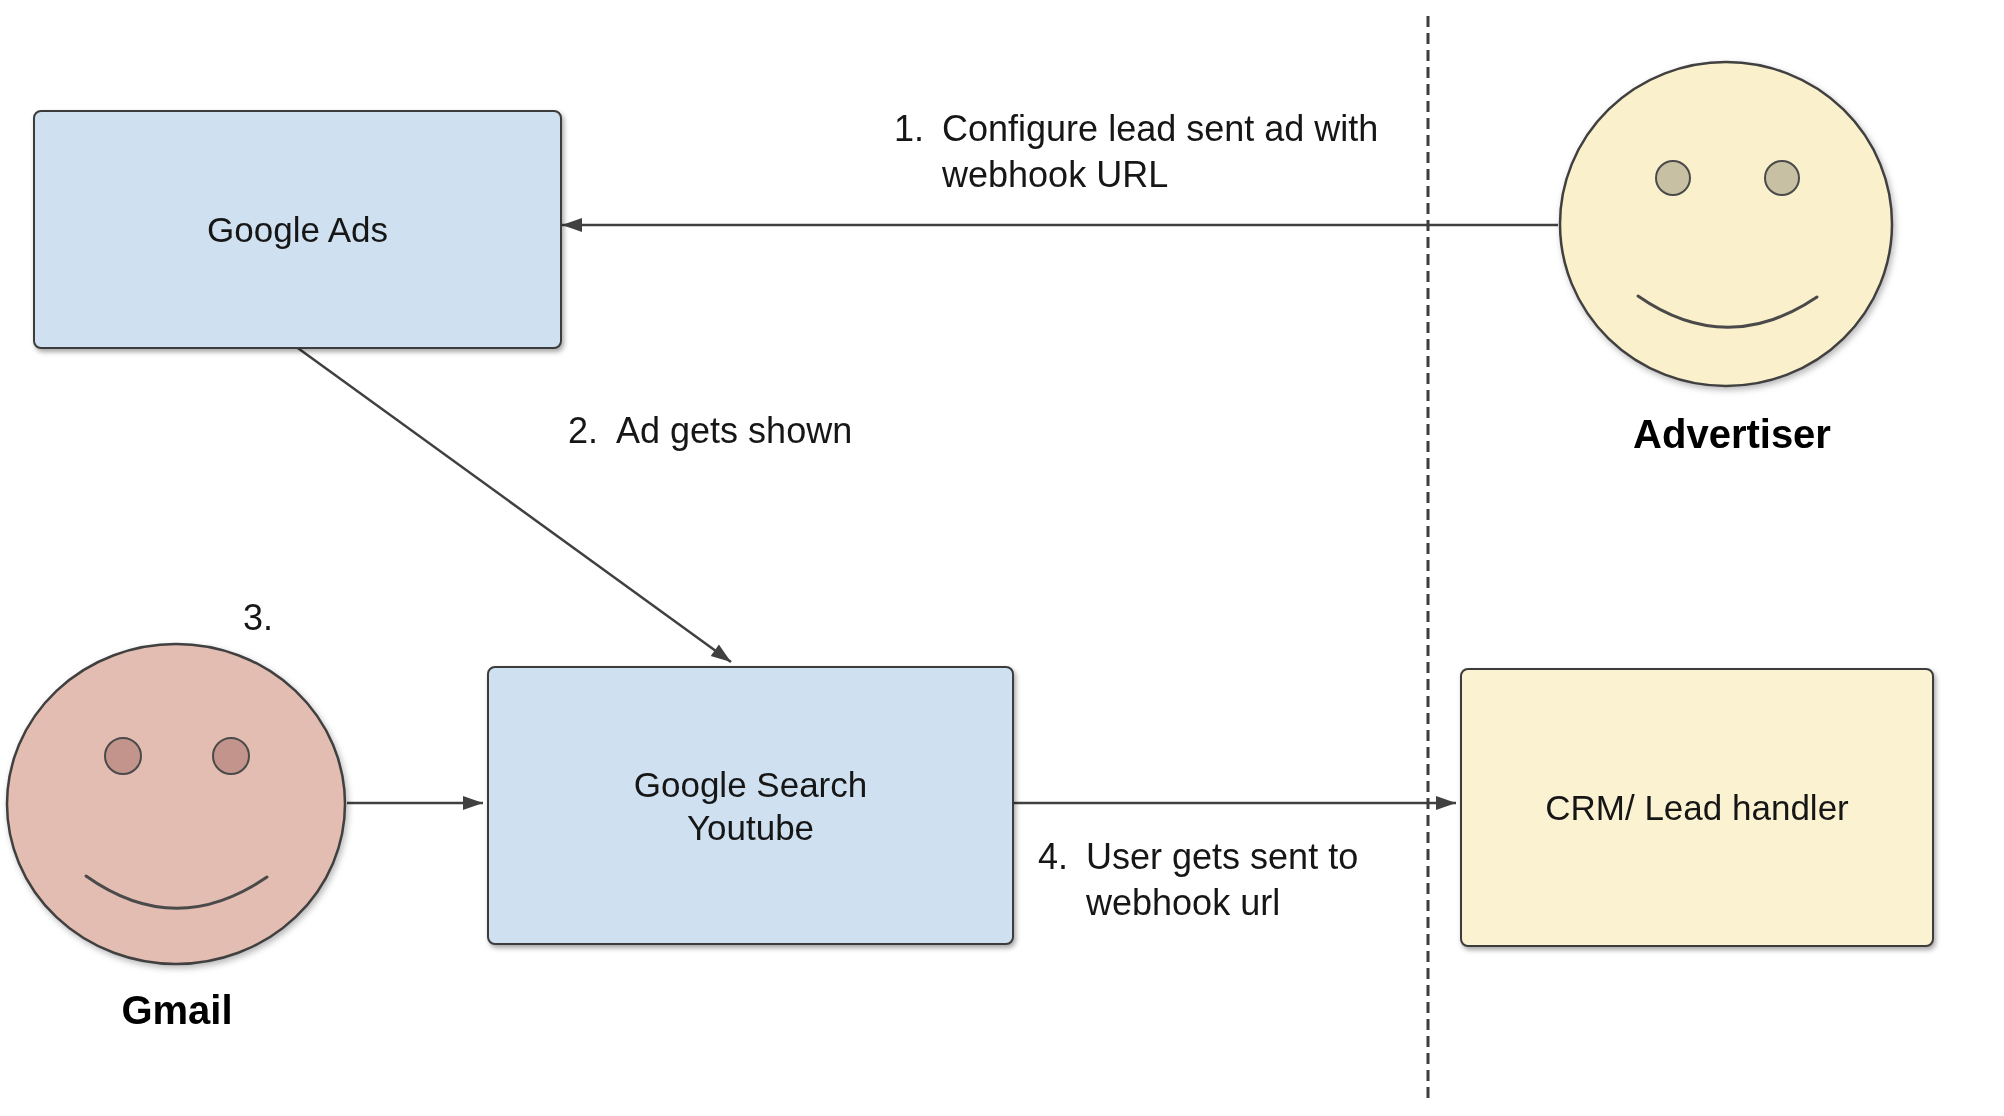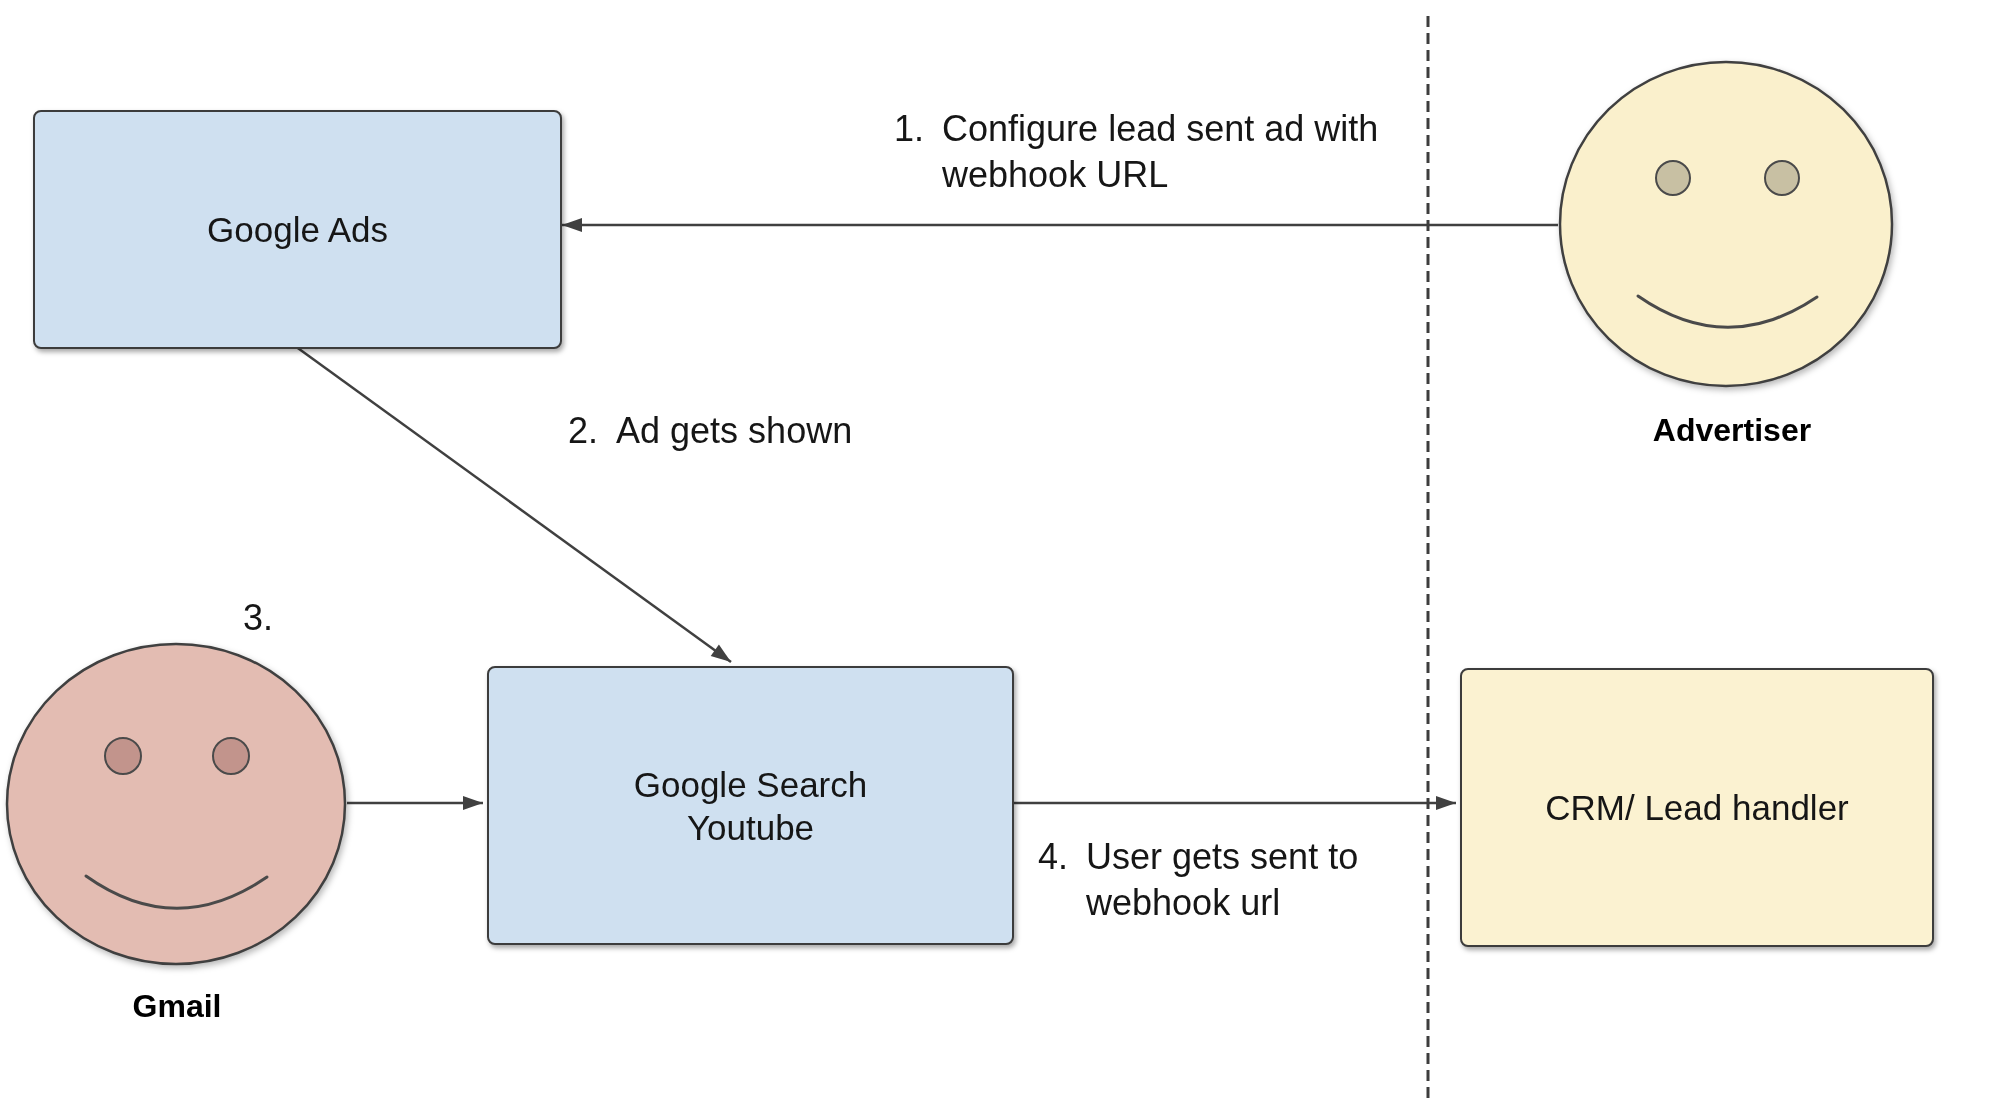--- a/index.html
+++ b/index.html
@@ -42,21 +42,21 @@
     position:absolute; display:flex; gap:18px;
     font-size:36px; line-height:46px; white-space:nowrap;
   }
   .step .lines span{display:block;}
   #step-1{left:894px;top:106px;}
   #step-2{left:568px;top:408px;}
   #step-3{left:243px;top:595px;}
   #step-4{left:1038px;top:834px;}
 
   .actor-label{
-    position:absolute; font-size:32px; font-weight:bold; text-align:center; color:#000;
+    position:absolute; font-size:40px; font-weight:bold; text-align:center; color:#000;
   }
   #label-advertiser{left:1612px;top:412px;width:240px;}
   #label-user{left:107px;top:988px;width:140px;}
 </style>
 </head>
 <body>
 
 <div class="canvas">
 
   <svg class="layer" viewBox="0 0 2004 1116" aria-hidden="true">

